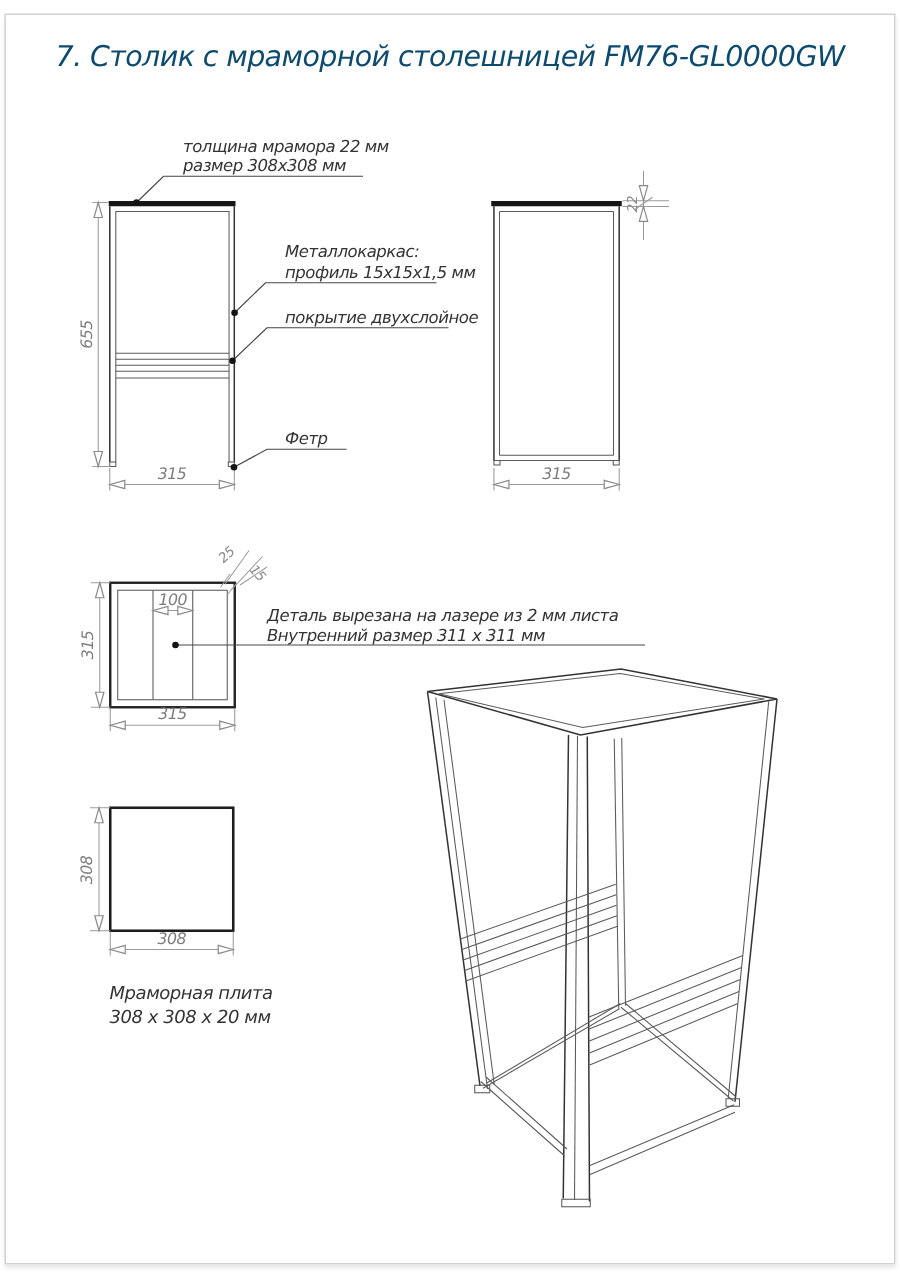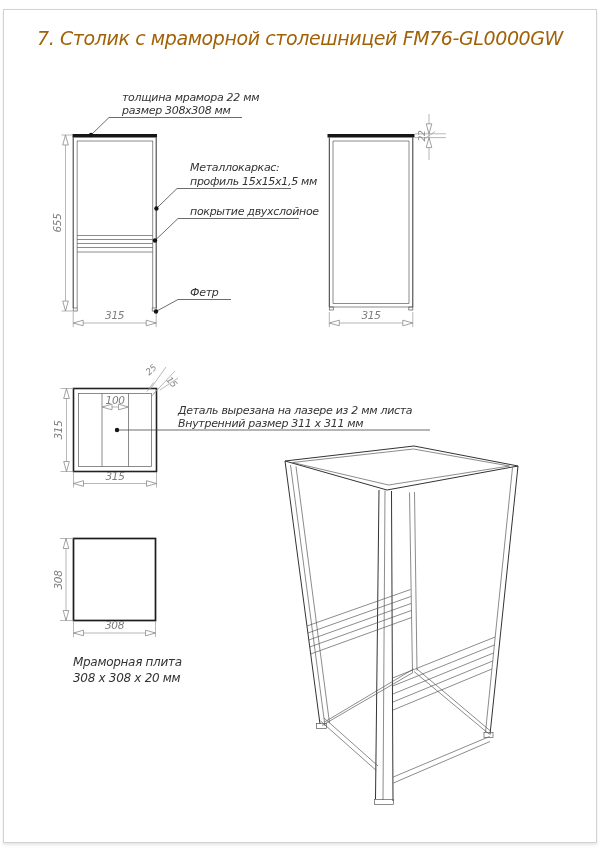--- a/index.html
+++ b/index.html
@@ -1,21 +1,21 @@
 <!DOCTYPE html>
 <html><head>
 <meta charset="utf-8">
 <style>
   html,body{margin:0;padding:0;background:#fafafa;}
   .page{position:relative;width:600px;height:858px;background:#ffffff;overflow:hidden;
         font-family:"DejaVu Sans",sans-serif;}
   .frame{position:absolute;left:3px;top:9px;right:3px;bottom:15px;
          border:1.5px solid #d2d2d2;box-shadow:0 2px 3px rgba(0,0,0,.10);pointer-events:none;}
   .title{position:absolute;left:0;right:0;top:27px;text-align:center;
-         font-style:italic;font-size:19px;letter-spacing:-0.4px;color:#a16207;}
+         font-style:italic;font-size:19px;letter-spacing:-0.4px;color:#0c4a6e;}
   svg{position:absolute;left:0;top:0;}
   .obj{stroke:#333;stroke-width:1;fill:none;}
   .thin{stroke:#5a5a5a;stroke-width:.7;fill:none;}
   .dimline{stroke:#9a9a9a;stroke-width:.7;fill:none;}
   .leader{stroke:#474747;stroke-width:.8;fill:none;}
   .arrow{fill:#ffffff;stroke:#8a8a8a;stroke-width:.8;}
   .dot{fill:#141414;stroke:none;}
   text{font-family:"DejaVu Sans",sans-serif;}
   .ann{font-style:italic;font-size:11px;fill:#333;letter-spacing:-0.3px;}
   .dim{font-style:italic;font-size:10.5px;fill:#7d7d7d;letter-spacing:-0.3px;}

